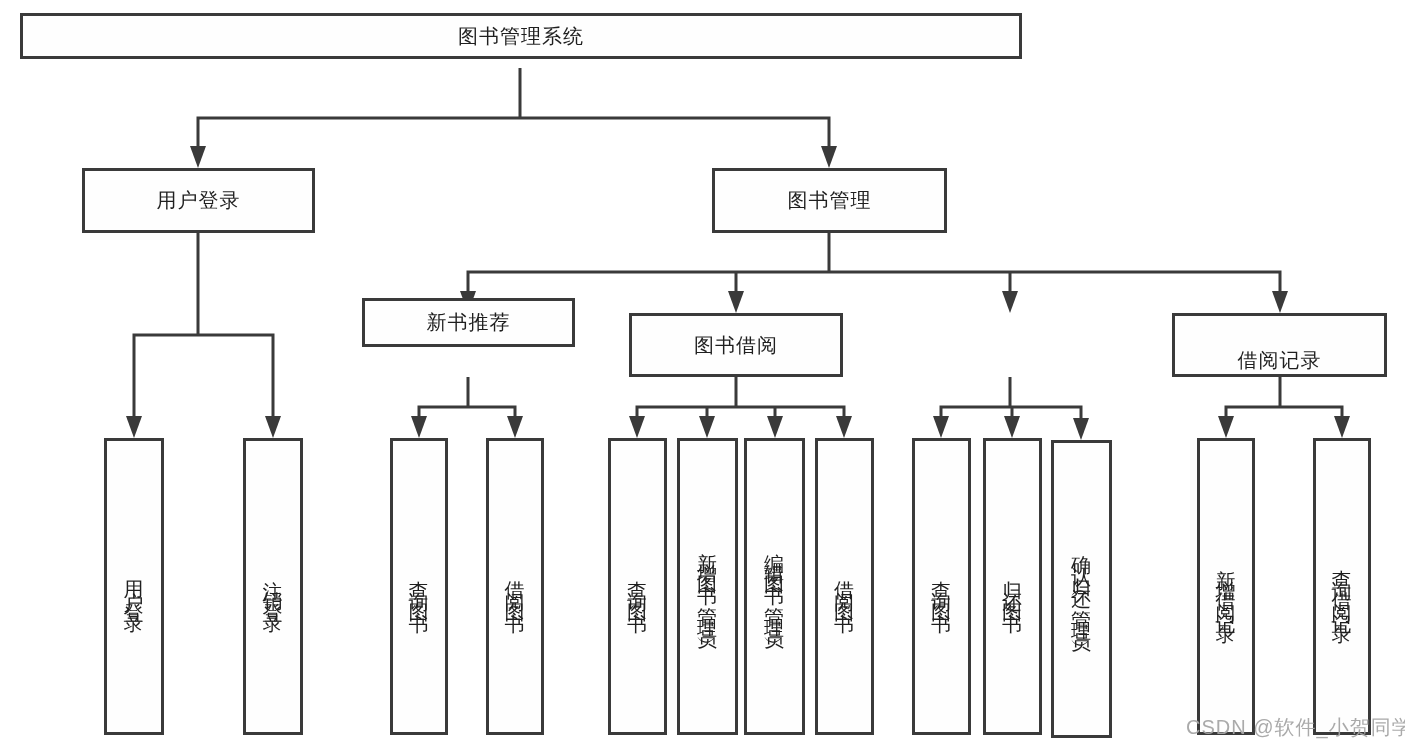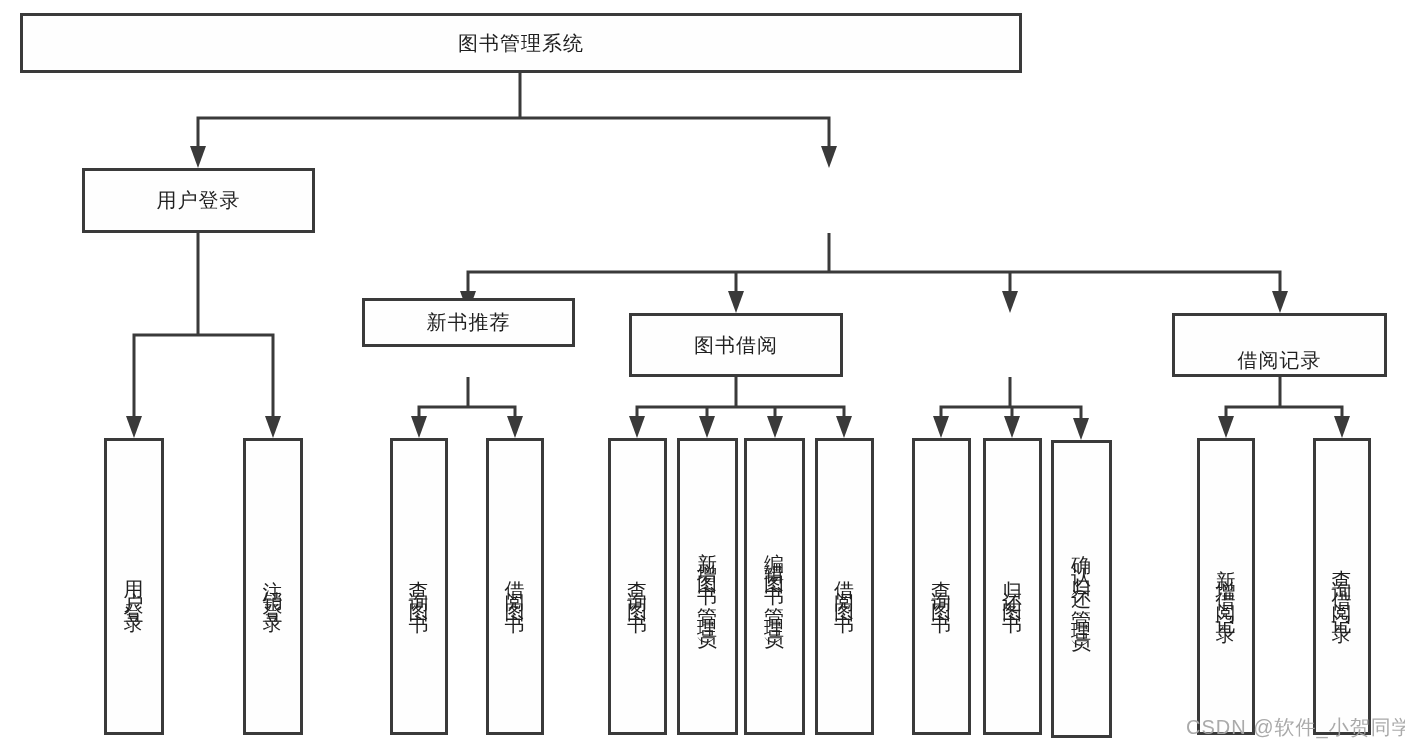--- a/index.html
+++ b/index.html
@@ -88,26 +88,29 @@
       <polygon points="767,416 783,416 775,438"></polygon>
       <polygon points="836,416 852,416 844,438"></polygon>
       <polygon points="933,416 949,416 941,438"></polygon>
       <polygon points="1004,416 1020,416 1012,438"></polygon>
       <polygon points="1073,418 1089,418 1081,440"></polygon>
       <polygon points="1218,416 1234,416 1226,438"></polygon>
       <polygon points="1334,416 1350,416 1342,438"></polygon>
     </g>
   </svg>
 
-  <div class="box" style="left:20px; top:13px; width:1002px; height:60px;">
+  <div class="box" style="left:20px; top:13px; width:1002px; height:46px;">
     <span class="h-label">图书管理系统</span>
   </div>
 
   <div class="box" style="left:82px; top:168px; width:233px; height:65px;">
     <span class="h-label">用户登录</span>
+  </div>
+  <div class="box" style="left:712px; top:168px; width:235px; height:65px;">
+    <span class="h-label">图书管理</span>
   </div>
 
   <div class="box" style="left:362px; top:298px; width:213px; height:49px;">
     <span class="h-label">新书推荐</span>
   </div>
   <div class="box" style="left:629px; top:313px; width:214px; height:64px;text-align:center;">
     <span class="h-label">图书借阅</span>
   </div>
   <div class="box" style="left:1172px; top:313px; width:215px; height:64px;align-items:flex-end;">
     <span class="h-label">借阅记录</span>

